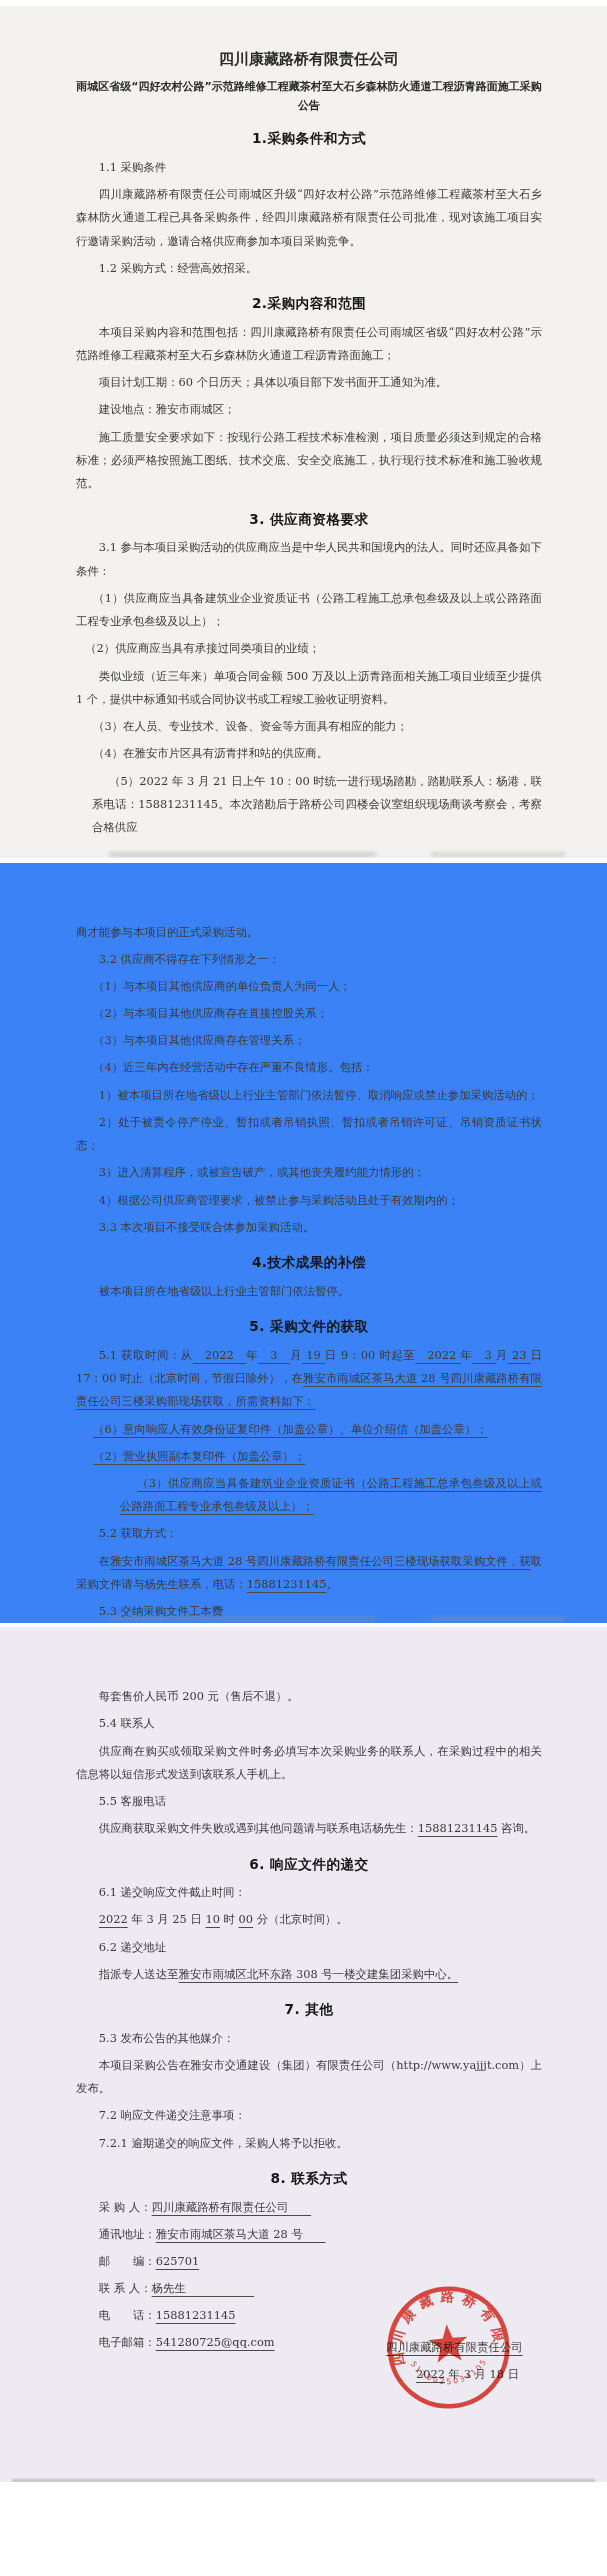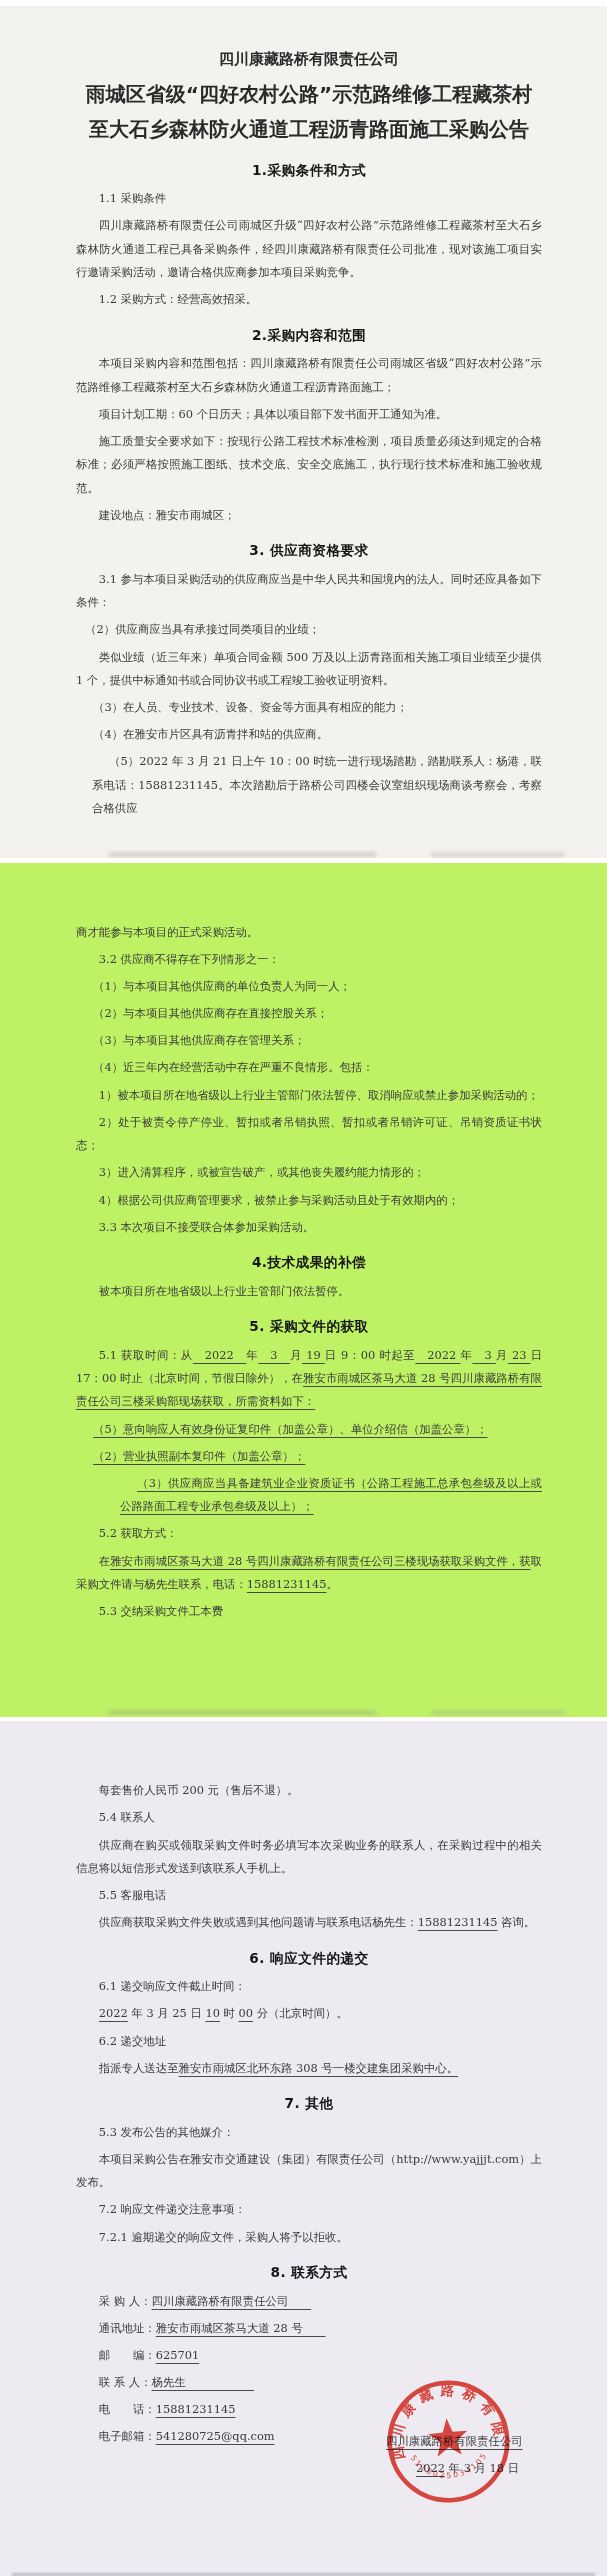--- a/index.html
+++ b/index.html
@@ -1,33 +1,33 @@
 <!DOCTYPE html>
 <html style="font-size:12px"><head>
 <meta charset="utf-8">
 <style>
   html,body{margin:0;padding:0;background:#ffffff;}
   body{width:607px;height:2576px;position:relative;
        font-family:"DejaVu Serif","Liberation Serif",serif;}
   .page{position:relative;width:607px;box-sizing:border-box;overflow:hidden;
         padding:35px 65px 0 76px;color:#3a3a3a;}
   #p1{height:852px;margin-top:6px;background:#f3f2ee;}
-  #p2{height:854px;margin-top:4.6px;background:#bef264;}
+  #p2{height:760px;margin-top:4.6px;background:#3b82f6;}
   #p3{height:855px;margin-top:4.6px;background:#edeaf2;}
   
   #p1::after,#p2::after{content:"";position:absolute;left:18%;bottom:2.3px;width:44%;height:3px;
         background:#8f8e8a;filter:blur(1.9px);opacity:.55;}
   #p1::before,#p2::before{content:"";position:absolute;right:7%;bottom:2.3px;width:22%;height:3px;
         background:#9a9995;filter:blur(1.9px);opacity:.5;}
   #p3::after{content:"";position:absolute;left:2%;bottom:0;width:96%;height:3px;
         background:#b3b0ba;filter:blur(1.1px);opacity:.8;}
   .b-t1{font-family:"DejaVu Sans","Liberation Sans",sans-serif;font-weight:bold;
         font-size:15px;color:#2a2a2a;text-align:center;margin:9px 0 7.6px;}
   .b-t2{font-family:"DejaVu Sans","Liberation Sans",sans-serif;font-weight:bold;
-        font-size:20px;line-height:1.75;color:#2a2a2a;text-align:center;margin:0 0 12px;}
+        font-size:11px;line-height:1.75;color:#2a2a2a;text-align:center;margin:0 0 12px;}
   .b-h{font-family:"DejaVu Sans","Liberation Sans",sans-serif;font-weight:bold;
         font-size:13.7px;color:#161616;margin:15px 0 7.6px;letter-spacing:0.4px;text-align:center;}
   .b-p{font-size:11.4px;line-height:2.05;text-align:justify;margin:3.8px 0;text-indent:2em;}
   .u{text-decoration:underline;text-underline-offset:3.8px;text-decoration-thickness:0.8px;
      text-decoration-color:#4a4a4a;}
   .gap-top{margin-top:23px;}
   .sig-company{position:absolute;left:386px;top:709px;text-indent:0;margin:0;white-space:nowrap;}
   .sig-date{position:absolute;left:416px;top:736px;text-indent:0;margin:0;white-space:nowrap;}
   .stamp{position:absolute;left:384px;top:656px;width:129px;height:129px;
          transform:rotate(-5deg);opacity:.9;mix-blend-mode:multiply;z-index:3;}
@@ -38,24 +38,25 @@
 <div class="page" id="p1">
     <div class="b-t1"><span>四川康藏路桥有限责任公司</span></div>
     <div class="b-t2"><span>雨城区省级“四好农村公路”示范路维修工程藏茶村至大石乡森林防火通道工程沥青路面施工采购公告</span></div>
     <div class="b-h"><span>1.采购条件和方式</span></div>
     <div class="b-p"><span>1.1 采购条件</span></div>
     <div class="b-p"><span>四川康藏路桥有限责任公司雨城区升级“四好农村公路”示范路维修工程藏茶村至大石乡森林防火通道工程已具备采购条件，经四川康藏路桥有限责任公司批准，现对该施工项目实行邀请采购活动，邀请合格供应商参加本项目采购竞争。</span></div>
     <div class="b-p"><span>1.2 采购方式：经营高效招采。</span></div>
     <div class="b-h"><span>2.采购内容和范围</span></div>
     <div class="b-p"><span>本项目采购内容和范围包括：四川康藏路桥有限责任公司雨城区省级“四好农村公路”示范路维修工程藏茶村至大石乡森林防火通道工程沥青路面施工；</span></div>
     <div class="b-p"><span>项目计划工期：60 个日历天；具体以项目部下发书面开工通知为准。</span></div>
+    <div class="b-p"><span>建设地点：雅安市雨城区；</span></div>
     <div class="b-p"><span>施工质量安全要求如下：按现行公路工程技术标准检测，项目质量必须达到规定的合格标准；必须严格按照施工图纸、技术交底、安全交底施工，执行现行技术标准和施工验收规范。</span></div>
-    <div class="b-p"><span>建设地点：雅安市雨城区；</span></div>
     <div class="b-h"><span>3. 供应商资格要求</span></div>
     <div class="b-p"><span>3.1 参与本项目采购活动的供应商应当是中华人民共和国境内的法人。同时还应具备如下条件：</span></div>
+    <div class="b-p" style="text-indent: 1.5em;"><span>（1）供应商应当具备建筑业企业资质证书（公路工程施工总承包叁级及以上或公路路面工程专业承包叁级及以上）；</span></div>
     <div class="b-p" style="text-indent: 0.8em;"><span>（2）供应商应当具有承接过同类项目的业绩；</span></div>
     <div class="b-p"><span>类似业绩（近三年来）单项合同金额 500 万及以上沥青路面相关施工项目业绩至少提供 1 个，提供中标通知书或合同协议书或工程竣工验收证明资料。</span></div>
     <div class="b-p" style="text-indent: 1.5em;"><span>（3）在人员、专业技术、设备、资金等方面具有相应的能力；</span></div>
     <div class="b-p" style="text-indent: 1.5em;"><span>（4）在雅安市片区具有沥青拌和站的供应商。</span></div>
     <div class="b-p" style="text-indent: 1.5em; margin-left: 16px;"><span>（5）2022 年 3 月 21 日上午 10：00 时统一进行现场踏勘，踏勘联系人：杨港，联系电话：15881231145。本次踏勘后于路桥公司四楼会议室组织现场商谈考察会，考察合格供应</span></div>
   </div>
 <div class="page" id="p2">
     <div class="b-p gap-top" style="text-indent: 0em;"><span>商才能参与本项目的正式采购活动。</span></div>
     <div class="b-p"><span>3.2 供应商不得存在下列情形之一：</span></div>
     <div class="b-p" style="text-indent: 1.5em;"><span>（1）与本项目其他供应商的单位负责人为同一人；</span></div>
@@ -64,21 +65,21 @@
     <div class="b-p" style="text-indent: 1.5em;"><span>（4）近三年内在经营活动中存在严重不良情形。包括：</span></div>
     <div class="b-p"><span>1）被本项目所在地省级以上行业主管部门依法暂停、取消响应或禁止参加采购活动的；</span></div>
     <div class="b-p"><span>2）处于被责令停产停业、暂扣或者吊销执照、暂扣或者吊销许可证、吊销资质证书状态；</span></div>
     <div class="b-p"><span>3）进入清算程序，或被宣告破产，或其他丧失履约能力情形的；</span></div>
     <div class="b-p"><span>4）根据公司供应商管理要求，被禁止参与采购活动且处于有效期内的；</span></div>
     <div class="b-p"><span>3.3 本次项目不接受联合体参加采购活动。</span></div>
     <div class="b-h"><span>4.技术成果的补偿</span></div>
     <div class="b-p"><span>被本项目所在地省级以上行业主管部门依法暂停。</span></div>
     <div class="b-h"><span>5. 采购文件的获取</span></div>
     <div class="b-p"><span>5.1 获取时间：从</span><span class="u">　2022　</span><span>年</span><span class="u">　3　</span><span>月</span><span class="u"> 19 </span><span>日 9：00 时起至</span><span class="u">　2022 </span><span>年</span><span class="u">　3 </span><span>月</span><span class="u"> 23 </span><span>日 17：00 时止（北京时间，节假日除外），在</span><span class="u">雅安市雨城区茶马大道 28 号四川康藏路桥有限责任公司三楼采购部现场获取，所需资料如下：</span></div>
-    <div class="b-p" style="text-indent: 1.5em;"><span class="u">（5）意向响应人有效身份证复印件（加盖公章）、单位介绍信（加盖公章）；</span></div>
+    <div class="b-p" style="text-indent: 1.5em;"><span class="u">（6）意向响应人有效身份证复印件（加盖公章）、单位介绍信（加盖公章）；</span></div>
     <div class="b-p" style="text-indent: 1.5em;"><span class="u">（2）营业执照副本复印件（加盖公章）；</span></div>
     <div class="b-p" style="text-indent: 1.5em; margin-left: 44px;"><span class="u">（3）供应商应当具备建筑业企业资质证书（公路工程施工总承包叁级及以上或公路路面工程专业承包叁级及以上）；</span></div>
     <div class="b-p"><span>5.2 获取方式：</span></div>
     <div class="b-p"><span>在</span><span class="u">雅安市雨城区茶马大道 28 号四川康藏路桥有限责任公司三楼现场获取采购文件，获</span><span>取采购文件请与杨先生联系，电话：</span><span class="u">15881231145</span><span>。</span></div>
     <div class="b-p"><span>5.3 交纳采购文件工本费</span></div>
   </div>
 <div class="page" id="p3">
   <svg class="stamp" viewBox="0 0 200 200" xmlns="http://www.w3.org/2000/svg">
     <circle cx="100" cy="100" r="91" fill="none" stroke="#e4382c" stroke-width="7"></circle>
     <polygon fill="#e4382c" points="100,64 107.6,85.5 130.4,86.1 112.4,100 118.8,121.9 100,109 81.2,121.9 87.6,100 69.6,86.1 92.4,85.5"></polygon>

